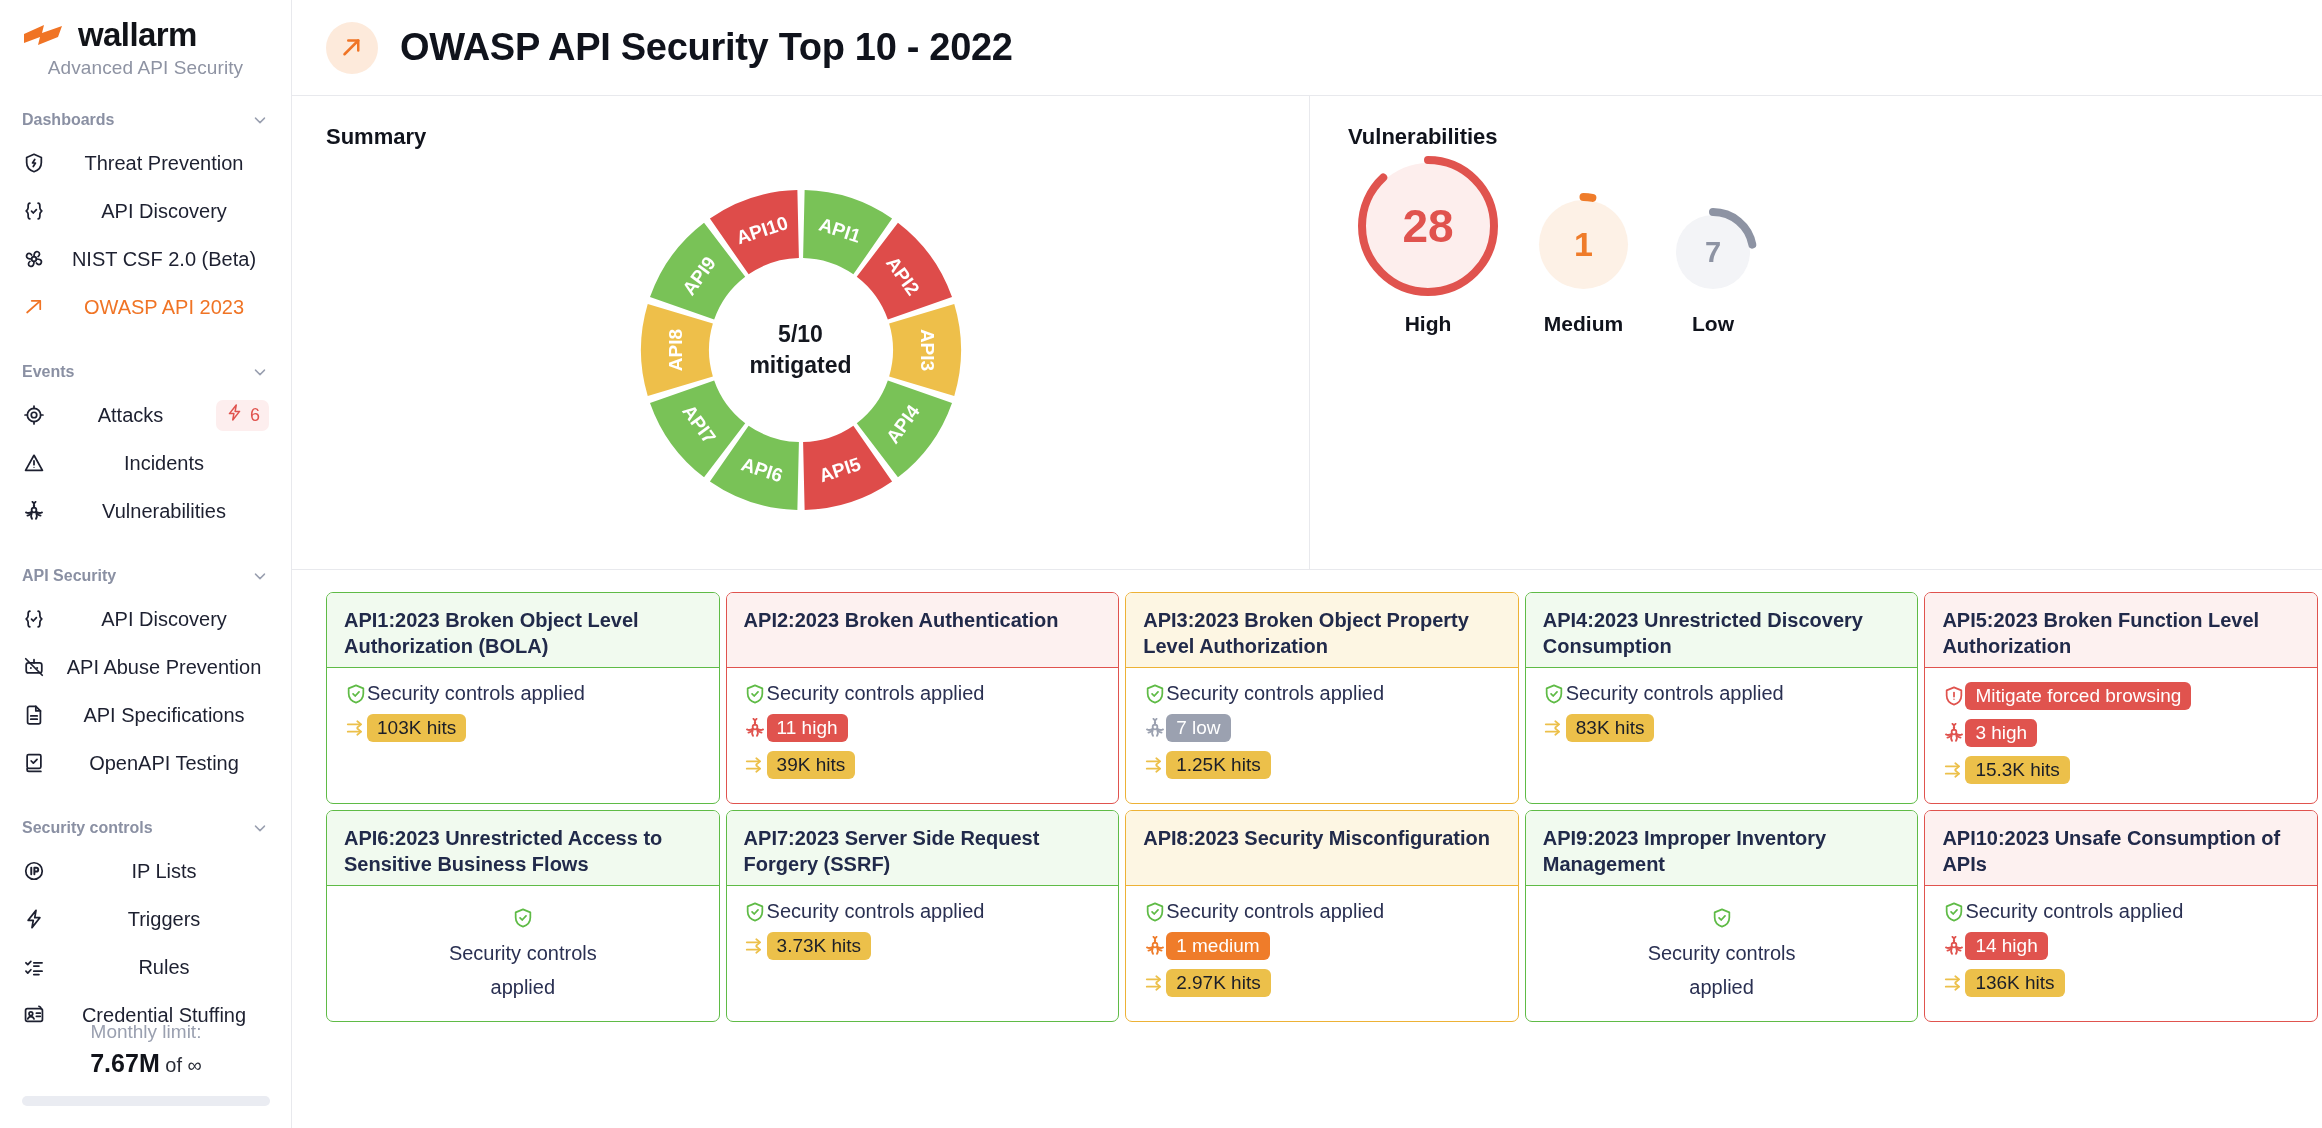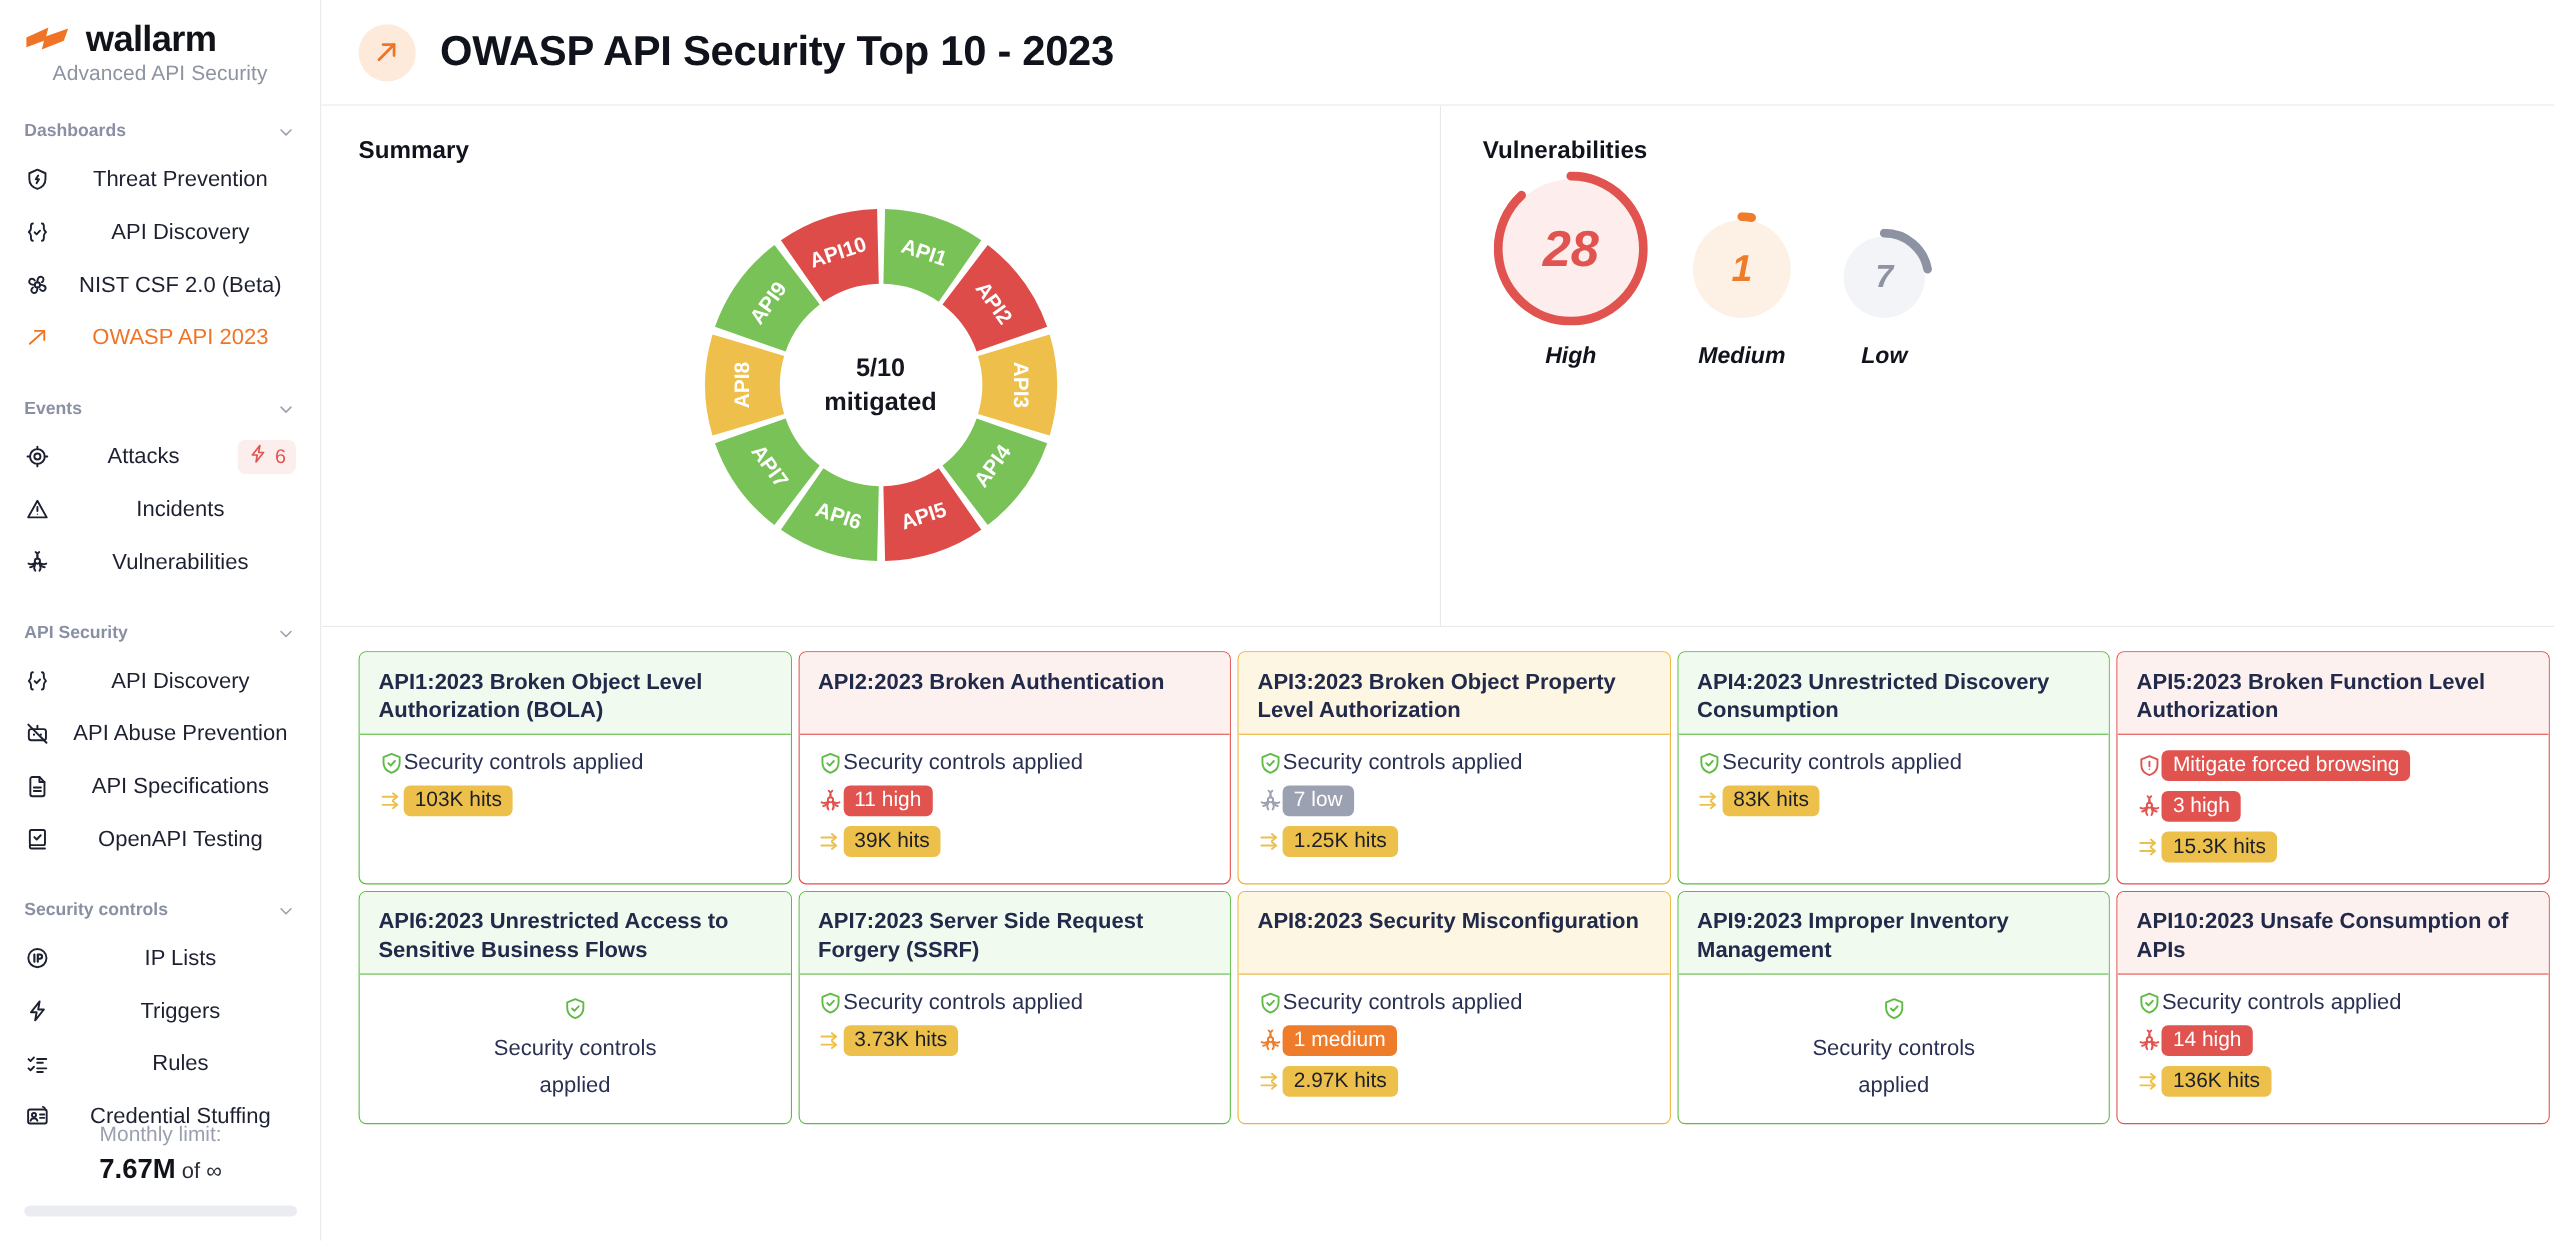--- a/index.html
+++ b/index.html
@@ -83,21 +83,21 @@
   .donut-wrap { display: flex; justify-content: center; align-items: center; height: 400px; margin-left: -34px; }
   .donut { position: relative; width: 336px; height: 336px; }
   .donut-center {
     position: absolute; left: 0; top: 0; width: 336px; height: 336px;
     display: flex; flex-direction: column; align-items: center; justify-content: center;
     font-size: 23px; font-weight: 700; color: #14171f; line-height: 1.35; text-align: center;
     pointer-events: none;
   }
 
   .gauges { display: flex; align-items: flex-end; gap: 34px; padding-left: 10px; margin-top: 6px; }
-  .gauge-col { display: flex; flex-direction: column; align-items: center; font-style: italic; }
+  .gauge-col { display: flex; flex-direction: column; align-items: center; }
   .gauge { position: relative; }
   .gauge-num { position: absolute; inset: 0; display: flex; align-items: center; justify-content: center; font-weight: 700; }
   .gauge-label { margin-top: 16px; font-size: 21px; font-weight: 700; color: #10131c; }
 
   
   .cards { padding: 22px 4px 0 34px; display: flex; flex-direction: column; gap: 6px; }
   .card-row { display: flex; gap: 6px; }
   .card {
     flex: 1 1 0; min-width: 0;
     border-radius: 7px; overflow: hidden;
@@ -355,21 +355,21 @@
   </aside>
 
   <main class="main">
     <div class="page-head">
       <span class="page-icon">
         <svg viewBox="0 0 24 24" width="30" height="30" fill="none" stroke="currentColor" stroke-width="2" stroke-linecap="round" stroke-linejoin="round">
           <path d="M6 17 L17 6"></path>
             <path d="M9 6 h8 v8"></path>
         </svg>
       </span>
-      <h1 class="page-title">OWASP API Security Top 10 - 2023</h1>
+      <h1 class="page-title">OWASP API Security Top 10 - 2022</h1>
     </div>
 
     <div class="top-panels">
       <section class="panel-summary">
         <div class="panel-title">Summary</div>
         <div class="donut-wrap">
           <div class="donut">
             <svg id="donut-svg" viewBox="0 0 336 336" width="336" height="336">
                 <path d="M171.629973371645 8.04118250836828 A160 160 0 0 1 259.08472374893506 36.456953435082 L220.37371615563768 92.36274822517215 A92 92 0 0 0 170.08723468869587 76.02367994231176 Z" fill="#79c257"></path>
                 <text x="206.9" y="48.2" fill="#ffffff" font-family="Liberation Sans, sans-serif" font-size="19" font-weight="700" text-anchor="middle" dominant-baseline="central" transform="rotate(18.0 206.9 48.2)">API1</text>

